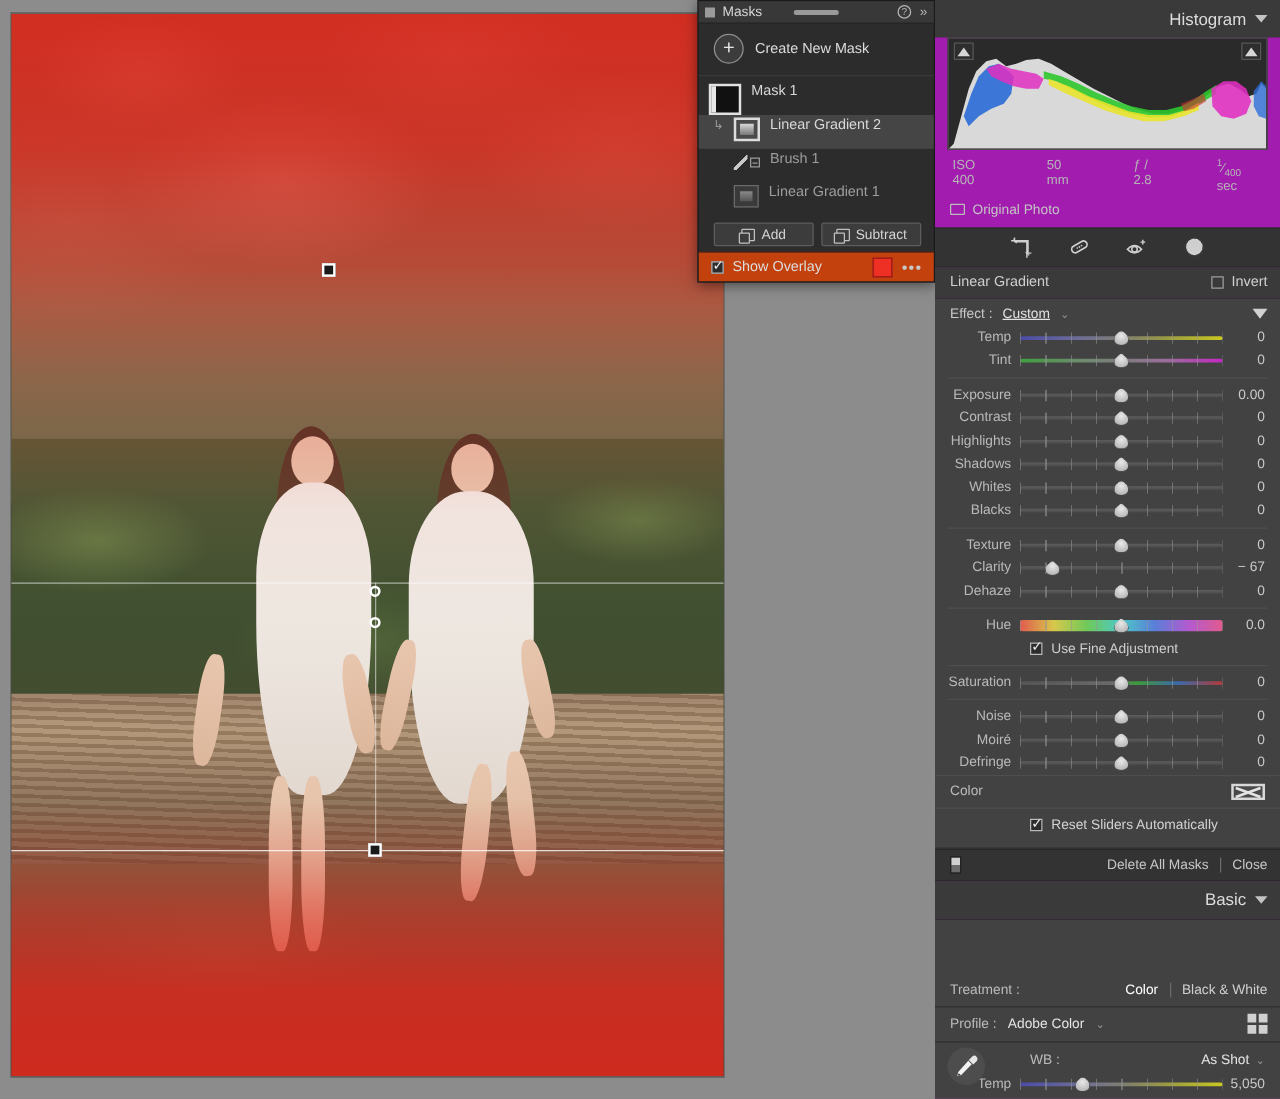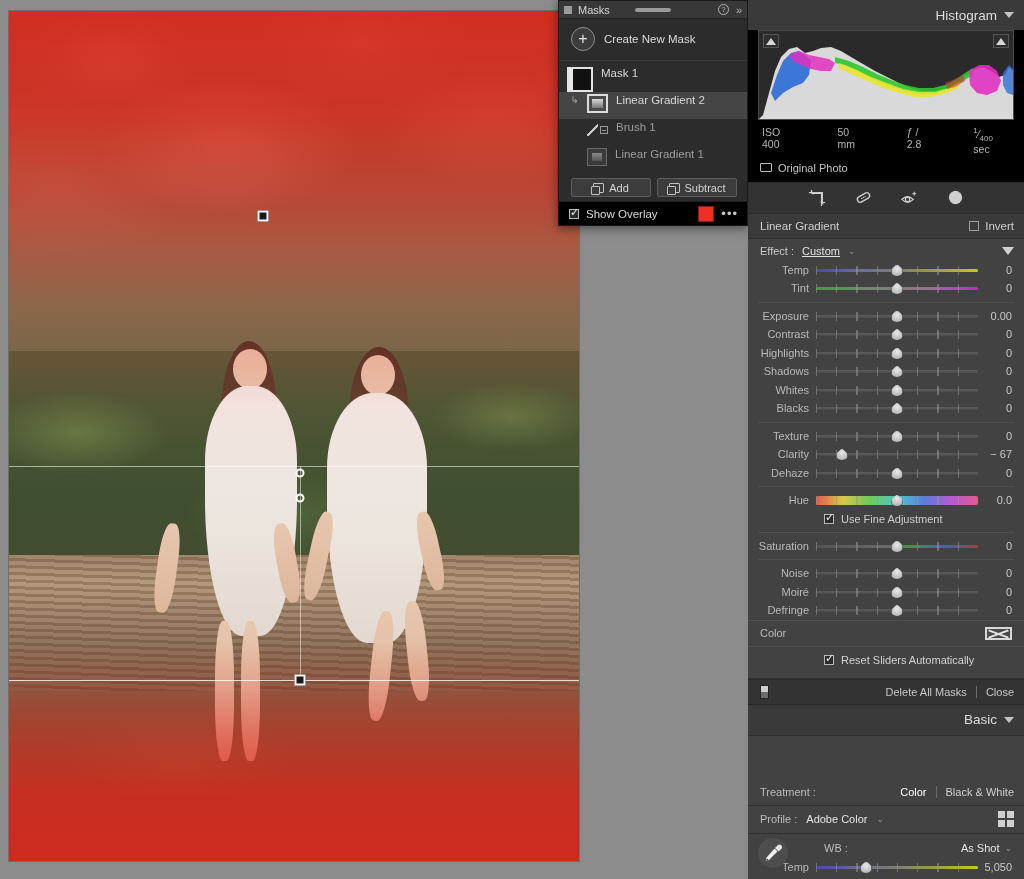--- a/index.html
+++ b/index.html
@@ -170,33 +170,33 @@
   #addsub-row { display:flex; gap:6px; padding:5px 10px 7px 12px; }
   .as-btn {
     flex:1; height:19px; background:#3c3c3c; border:1px solid #5d5d5d; border-radius:2px;
     color:#d4d4d4; font-size:11px; display:flex; align-items:center; justify-content:center; gap:5px;
   }
   .as-ico { width:11px; height:10px; border:1px solid #c0c0c0; border-radius:1px; position:relative; }
   .as-ico::after { content:""; position:absolute; left:-3px; top:2px; width:7px; height:7px; border:1px solid #c0c0c0; background:#3c3c3c; border-radius:1px; }
 
   #show-overlay-row {
     position:absolute; bottom:0; left:0; right:0; height:24px;
-    border-top:1px solid #1f1f1f; background:#000000;
+    border-top:1px solid #1f1f1f; background:#c2410c;
     display:flex; align-items:center; padding:0 9px 0 10px; gap:7px;
   }
   .chk { width:10px; height:10px; border:1px solid #b9b9b9; position:relative; flex:0 0 auto; background:#2c2c2c; }
   .chk.on::after { content:"✓"; position:absolute; left:0px; top:-4px; font-size:11px; color:#ededed; }
   #so-label { font-size:11.5px; color:#dcdcdc; }
   #overlay-color-swatch { margin-left:auto; width:16px; height:16px; background:#ee2f24; border:1px solid #8a1a14; }
   #overlay-more { color:#c8c8c8; font-size:13px; letter-spacing:1px; line-height:1; }
 
   
   #right-panel {
     position:absolute; right:0; top:0; width:276px; height:879px;
-    background:#000000; color:#bdbdbd; font-size:11px;
+    background:#a21caf; color:#bdbdbd; font-size:11px;
   }
   .sect-head {
     height:30px; display:flex; align-items:center; justify-content:flex-end;
     padding:0 10px; gap:7px; color:#dcdcdc; font-size:13.5px;
     background:#3a3a3a;
   }
   .tri-down { width:0;height:0;border-left:5px solid transparent;border-right:5px solid transparent;border-top:6px solid #c3c3c3; }
 
   
   #histogram-box {

